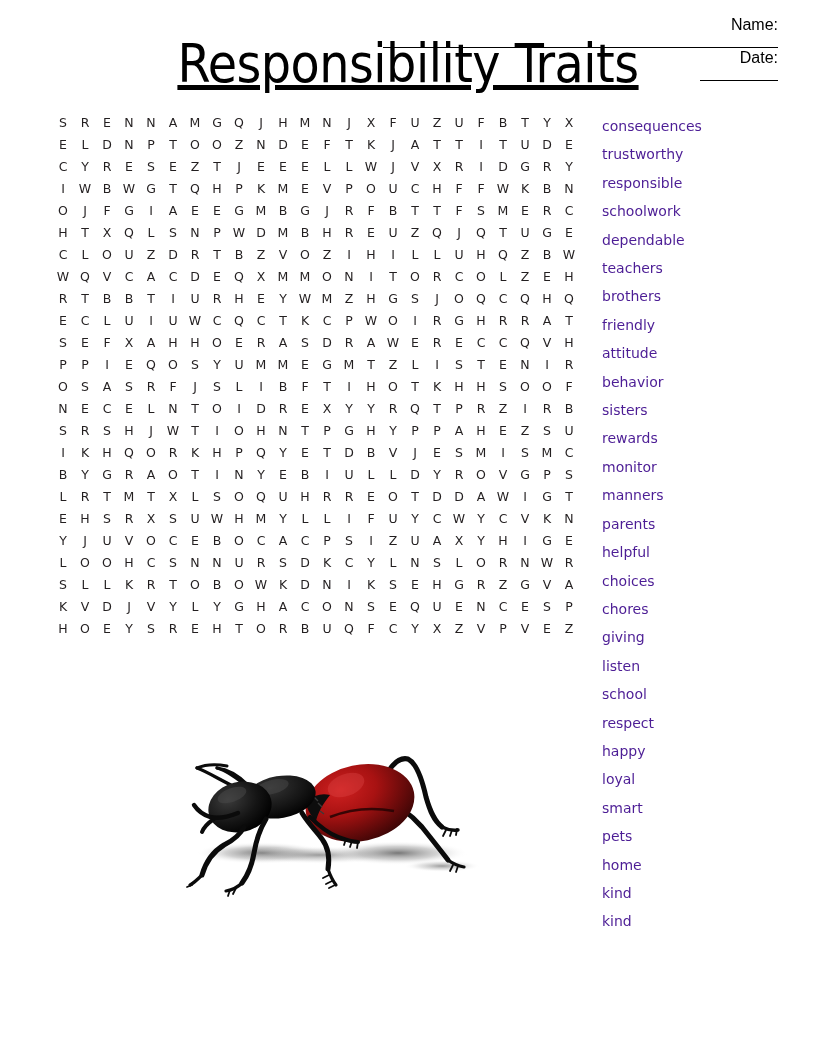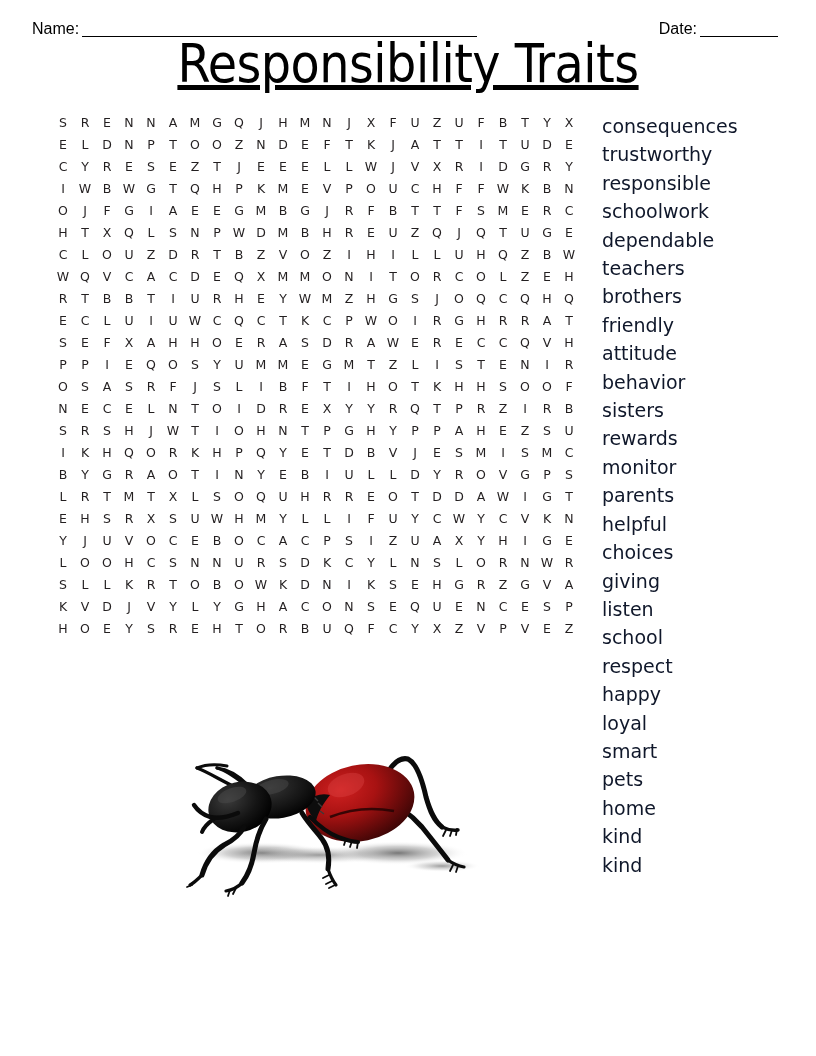--- a/index.html
+++ b/index.html
@@ -8,24 +8,25 @@
     background:#ffffff;
     font-family:"Liberation Sans", sans-serif;
     color:#000000;
     overflow:hidden;
   }
   .page { position:relative; width:816px; height:1056px; }
 
   
   .header {
     position:absolute;
-    left:0; top:10px; width:816px; height:28px;
+    left:0; top:16px; width:816px; height:28px;
     display:flex; align-items:flex-end;
     padding:0 38px 0 32px;
     font-size:16px;
+    flex-direction:column;
   }
   .hdr-label { font-size:16px; line-height:18px; white-space:nowrap; }
   .hdr-rule {
     flex:0 0 auto;
     border-bottom:1px solid #000;
     height:14px;
     margin:0 0 1px 3px;
   }
   .rule-name { width:395px; }
   .rule-date { width:78px; }
@@ -66,24 +67,24 @@
     color:#231f20;
   }
 
   
   .wordlist {
     position:absolute;
     left:602px; top:112px;
     width:200px;
   }
   .word {
-    font-size:19px;
+    font-size:14px;
     line-height:28.4px;
     font-family:"DejaVu Sans","Liberation Sans", sans-serif;
-    color:#0f172a;
+    color:#4c1d95;
     white-space:nowrap;
   }
 
   
   .ant-wrap {
     position:absolute;
     left:170px; top:735px;
     width:310px; height:175px;
   }
   .ant-svg { display:block; width:310px; height:175px; }
@@ -737,23 +738,25 @@
       <div class="word">schoolwork</div>
       <div class="word">dependable</div>
       <div class="word">teachers</div>
       <div class="word">brothers</div>
       <div class="word">friendly</div>
       <div class="word">attitude</div>
       <div class="word">behavior</div>
       <div class="word">sisters</div>
       <div class="word">rewards</div>
       <div class="word">monitor</div>
+      <div class="word">manners</div>
       <div class="word">parents</div>
       <div class="word">helpful</div>
       <div class="word">choices</div>
+      <div class="word">chores</div>
       <div class="word">giving</div>
       <div class="word">listen</div>
       <div class="word">school</div>
       <div class="word">respect</div>
       <div class="word">happy</div>
       <div class="word">loyal</div>
       <div class="word">smart</div>
       <div class="word">pets</div>
       <div class="word">home</div>
       <div class="word">kind</div>

